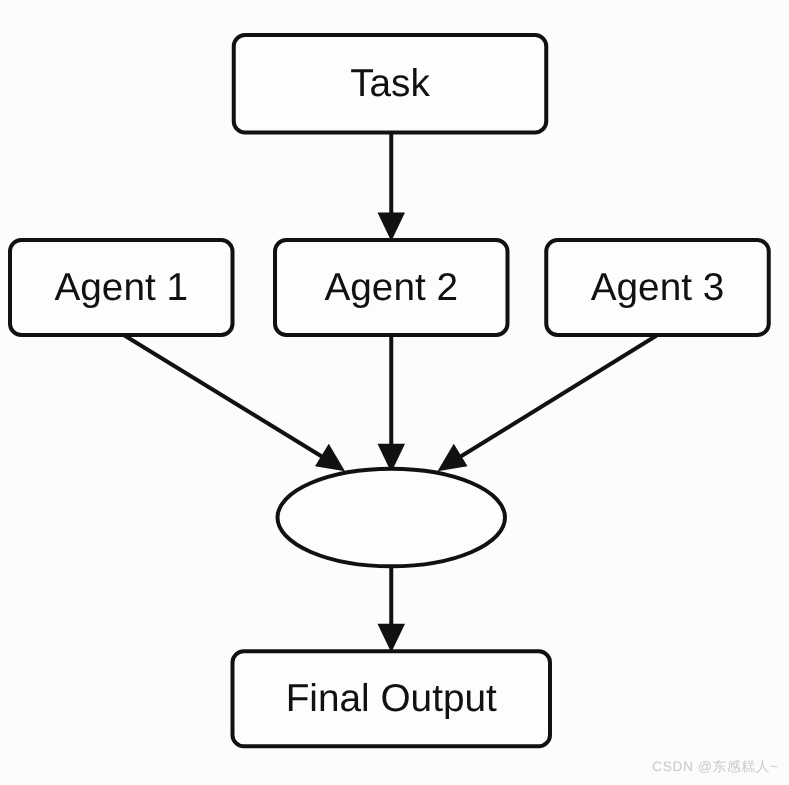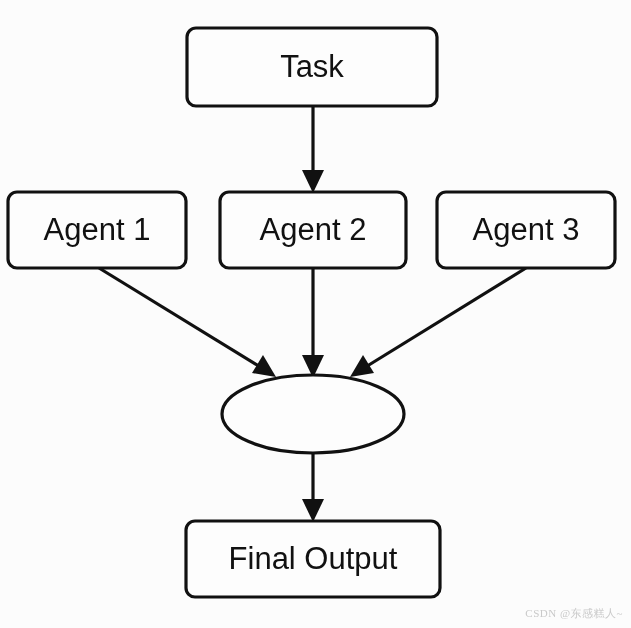--- a/index.html
+++ b/index.html
@@ -46,21 +46,21 @@
     fill: none;
   }
   .edge-head {
     fill: #111111;
     stroke: none;
   }
   .watermark-text {
     position: absolute;
     right: 8px;
     bottom: 7px;
-    font-family: Liberation Serif, serif;
+    font-family: Liberation Sans, sans-serif;
     font-size: 11px;
     color: #c9c9c9;
     letter-spacing: 0.5px;
     white-space: nowrap;
     user-select: none;
   }
 </style>
 </head>
 <body>
 

